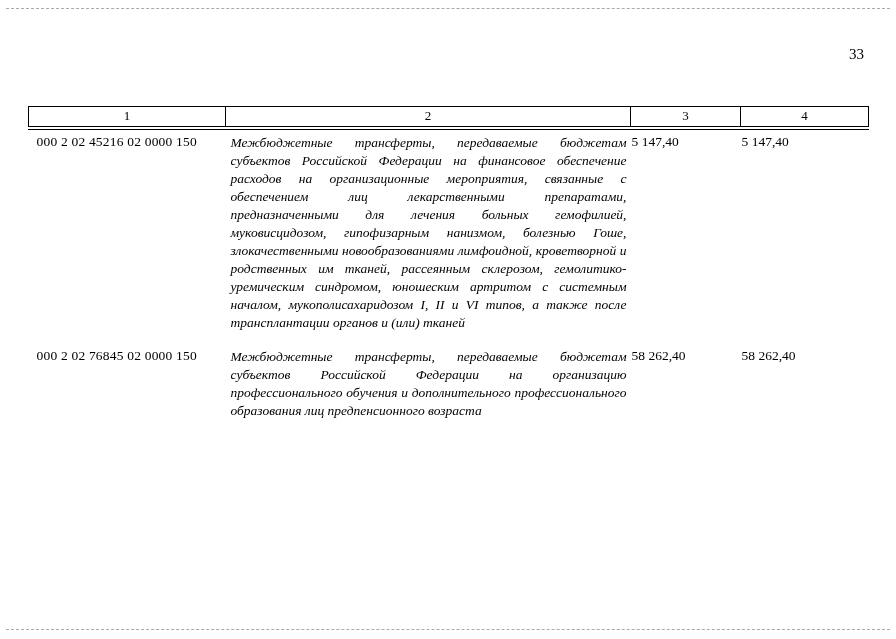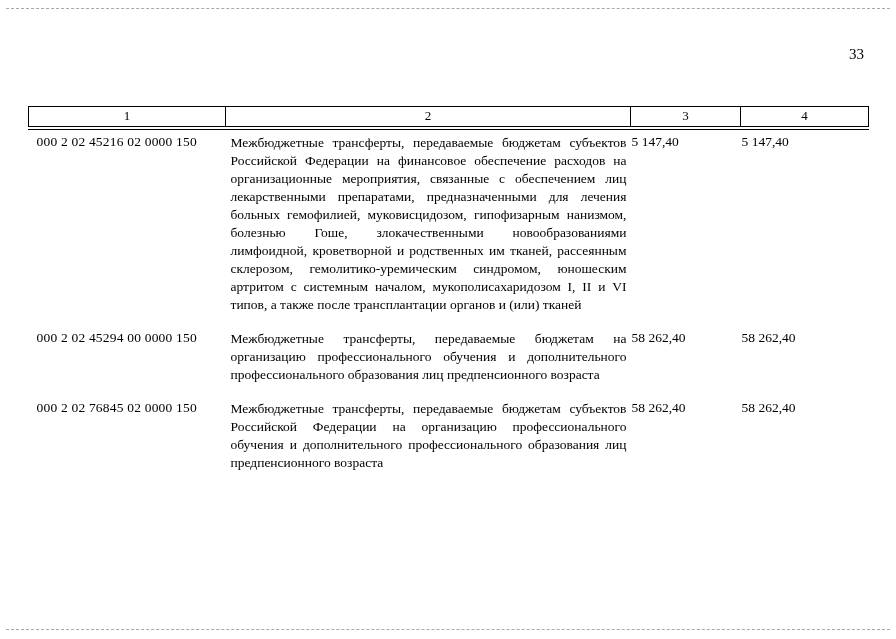--- a/index.html
+++ b/index.html
@@ -63,20 +63,21 @@
     white-space: nowrap;
     padding-left: 8px;
     padding-right: 4px;
     letter-spacing: 0.2px;
   }
   td.desc {
     text-align: justify;
     padding-left: 5px;
     padding-right: 4px;
     line-height: 18px;
+    font-style: italic;
   }
   td.amount {
     text-align: left;
     padding-right: 6px;
     white-space: nowrap;
   }
 </style>
 </head>
 <body>
 
@@ -102,26 +103,20 @@
       </tr>
     </thead>
     <tbody id="table-body">
         <tr>
           <td class="code">000 2 02 45216 02 0000 150</td>
           <td class="desc">Межбюджетные трансферты, передаваемые бюджетам субъектов Российской Федерации на финансовое обеспечение расходов на организационные мероприятия, связанные с обеспечением лиц лекарственными препаратами, предназначенными для лечения больных гемофилией, муковисцидозом, гипофизарным нанизмом, болезнью Гоше, злокачественными новообразованиями лимфоидной, кроветворной и родственных им тканей, рассеянным склерозом, гемолитико-уремическим синдромом, юношеским артритом с системным началом, мукополисахаридозом I, II и VI типов, а также после трансплантации органов и (или) тканей</td>
           <td class="amount">5 147,40</td>
           <td class="amount">5 147,40</td>
         </tr>
         <tr>
-          <td class="code">000 2 02 45294 00 0000 150</td>
-          <td class="desc">Межбюджетные трансферты, передаваемые бюджетам на организацию профессионального обучения и дополнительного профессионального образования лиц предпенсионного возраста</td>
-          <td class="amount">58 262,40</td>
-          <td class="amount">58 262,40</td>
-        </tr>
-        <tr>
           <td class="code">000 2 02 76845 02 0000 150</td>
           <td class="desc">Межбюджетные трансферты, передаваемые бюджетам субъектов Российской Федерации на организацию профессионального обучения и дополнительного профессионального образования лиц предпенсионного возраста</td>
           <td class="amount">58 262,40</td>
           <td class="amount">58 262,40</td>
         </tr>
       </tbody>
   </table>
 
   <div class="scan-edge bottom"></div>
 

